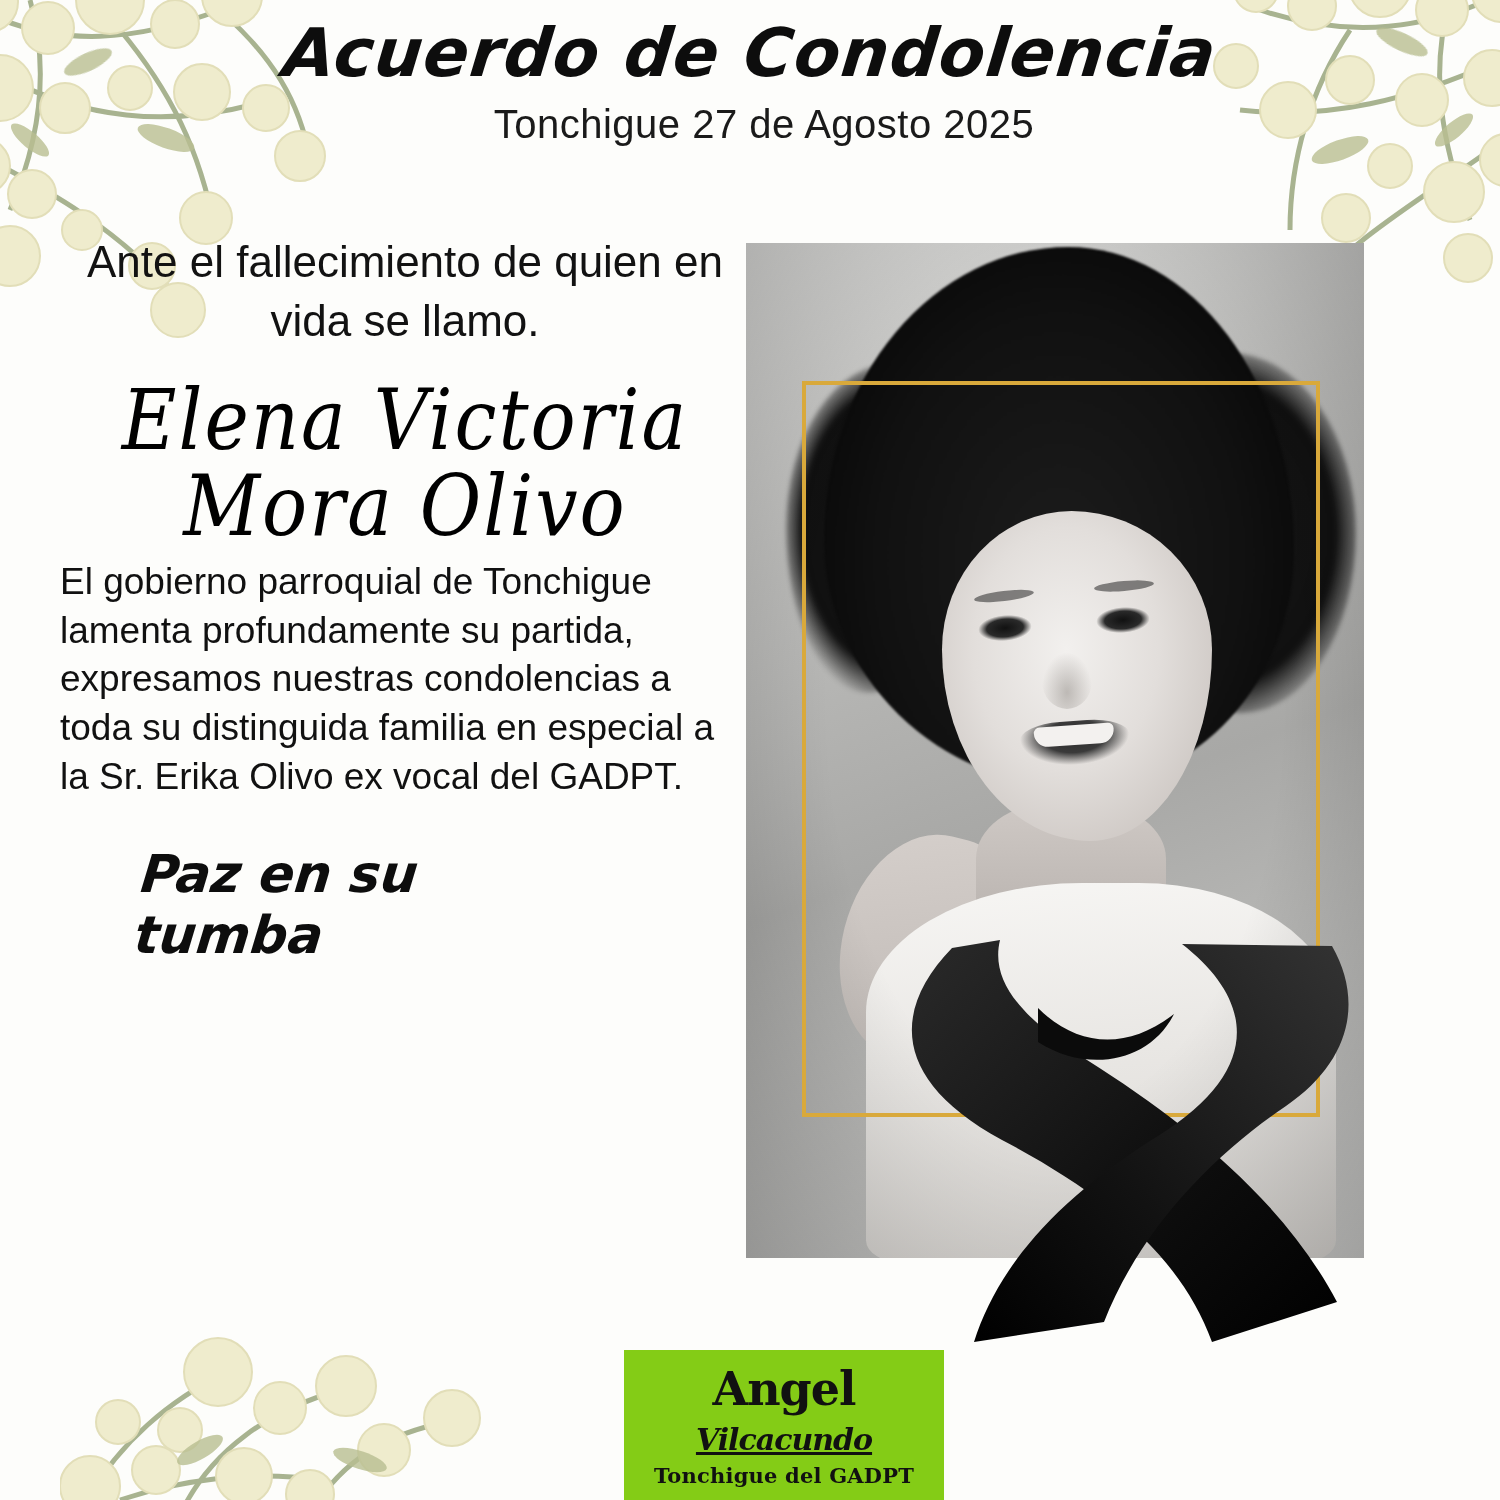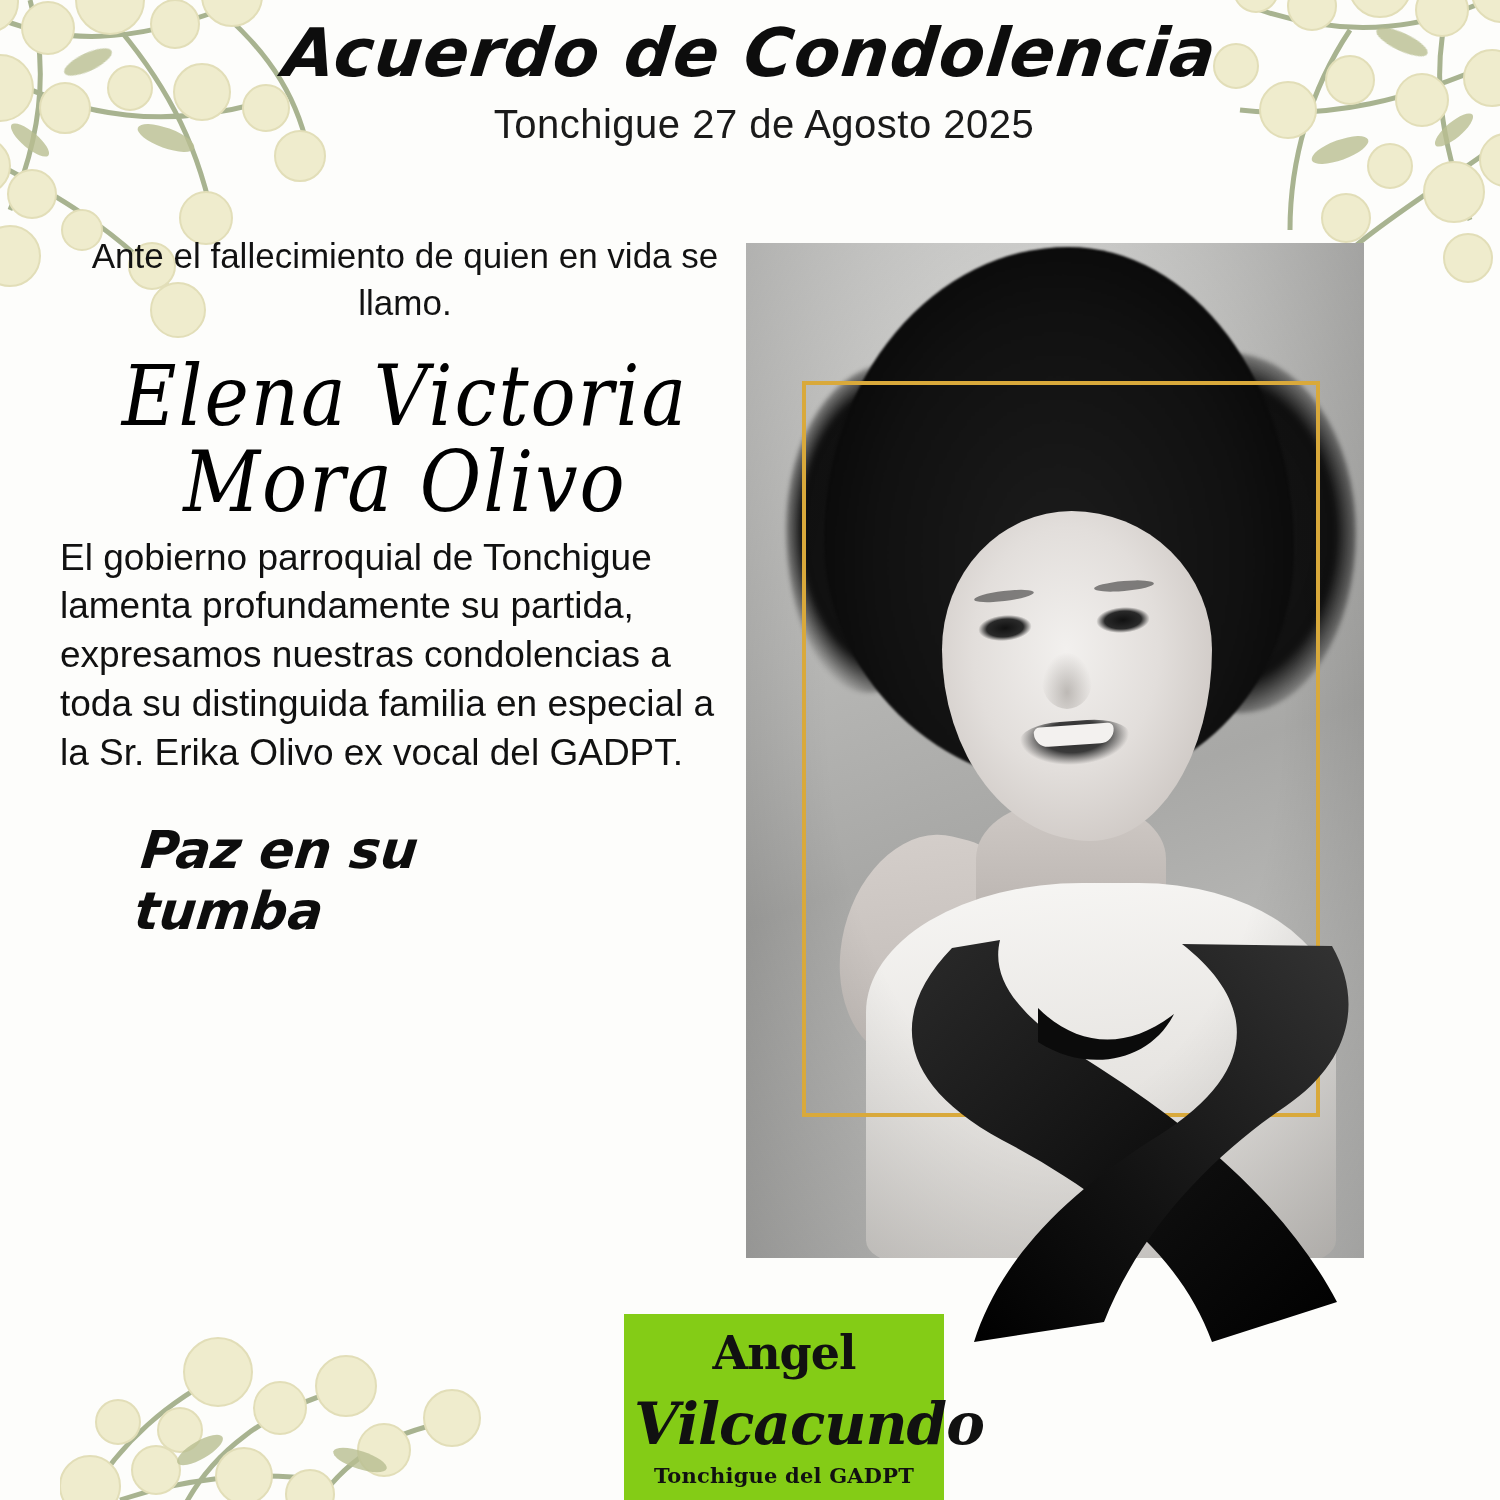--- a/index.html
+++ b/index.html
@@ -62,21 +62,21 @@
   
   .left-col {
     position: absolute;
     left: 60px;
     top: 232px;
     width: 690px;
     z-index: 6;
   }
   .intro {
     text-align: center;
-    font-size: 35px;
+    font-size: 44px;
     line-height: 1.35;
     color: #121212;
     padding: 0 20px;
   }
   .deceased-name {
     margin-top: 26px;
     text-align: center;
     font-family: "DejaVu Serif", serif;
     font-style: italic;
     font-size: 75px;
@@ -284,25 +284,26 @@
     font-weight: bold;
     font-size: 46px;
     letter-spacing: -1px;
     color: #111;
     line-height: 1;
   }
   .sign-last {
     font-family: "DejaVu Serif", serif;
     font-weight: bold;
     font-style: italic;
-    font-size: 58px;
+    font-size: 30px;
     letter-spacing: -1px;
     color: #111;
     line-height: 1.05;
-    margin-top: 18px;
+    margin-top: 12px;
+    text-decoration: underline;
   }
   .sign-role {
     font-family: "DejaVu Serif", serif;
     font-weight: bold;
     font-size: 21px;
     color: #111;
     margin-top: 8px;
     letter-spacing: 0.2px;
   }
 </style>

